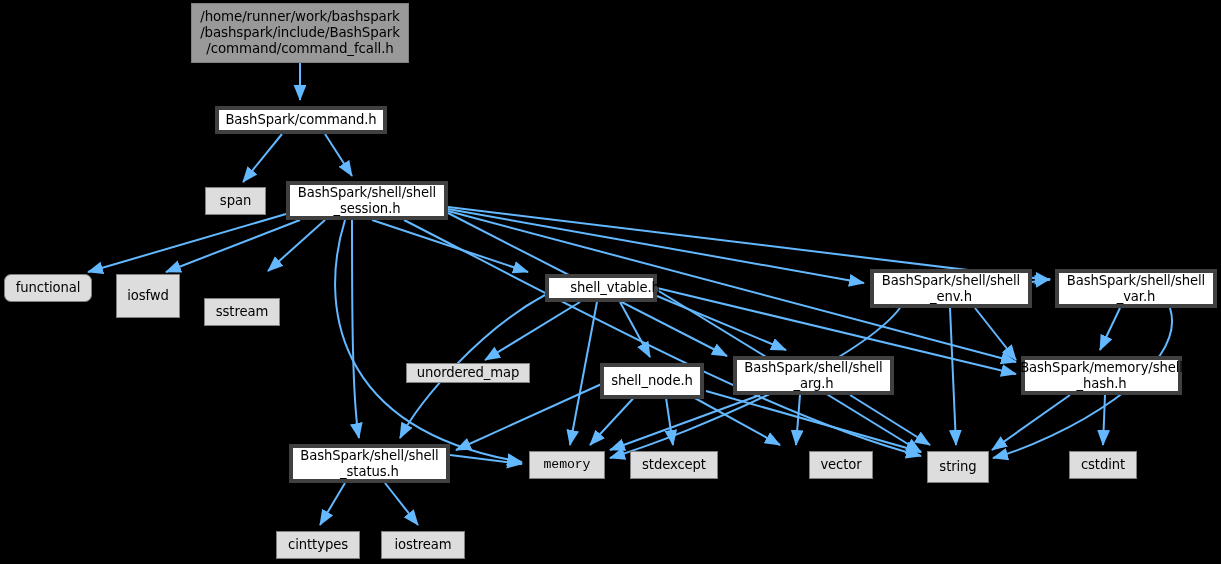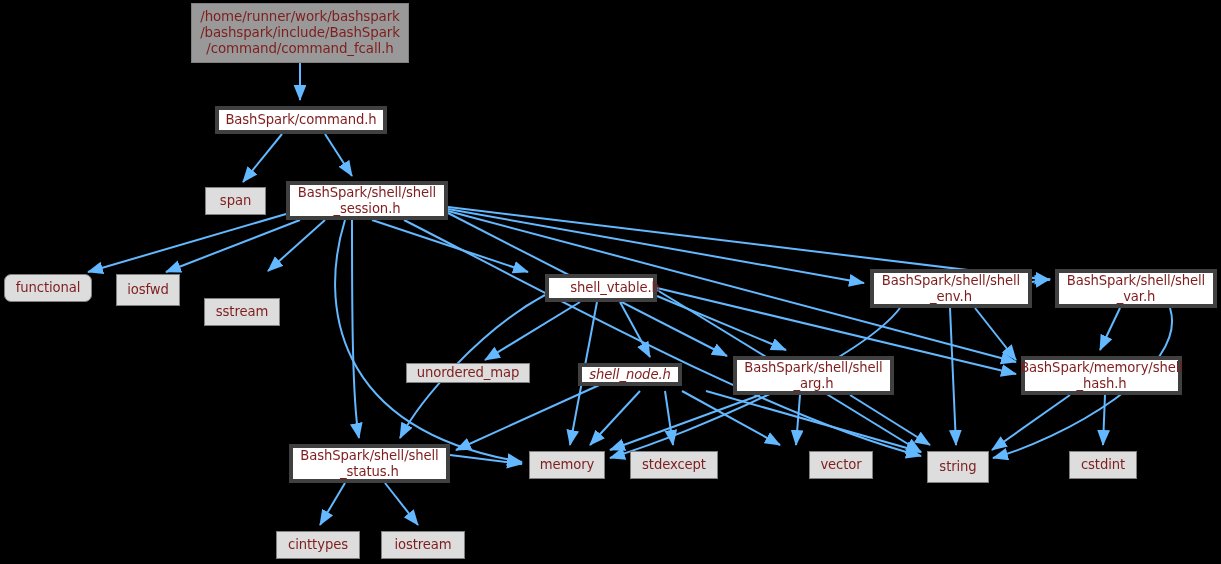--- a/index.html
+++ b/index.html
@@ -24,21 +24,21 @@
     pointer-events: none;
   }
   .node {
     position: absolute;
     box-sizing: border-box;
     display: flex;
     align-items: center;
     justify-content: center;
     text-align: center;
     line-height: 1.18;
-    color: #7f1d1d;
+    color: #000000;
     font-size: 13.2px;
     letter-spacing: -0.1px;
     white-space: pre-line;
     z-index: 3;
   }
   .node.sys {
     background: #dddddd;
     border: 1px solid #808080;
   }
   .node.proj {
@@ -106,36 +106,36 @@
   </svg>
   <div id="node-layer">
       <div class="node root" style="left: 191px; top: 3px; width: 218px; height: 60px;">/home/runner/work/bashspark
 /bashspark/include/BashSpark
 /command/command_fcall.h</div>
       <div class="node proj" style="left: 215px; top: 106px; width: 172px; height: 28px;">BashSpark/command.h</div>
       <div class="node sys" style="left: 205px; top: 187px; width: 61px; height: 28px;">span</div>
       <div class="node proj" style="left: 286px; top: 181px; width: 162px; height: 39px;">BashSpark/shell/shell
 _session.h</div>
       <div class="node sys" style="left: 4px; top: 274px; width: 88px; height: 28px; border-radius: 7px;">functional</div>
-      <div class="node sys" style="left: 116px; top: 274px; width: 64px; height: 32px;">iosfwd</div>
+      <div class="node sys" style="left: 116px; top: 274px; width: 64px; height: 44px;">iosfwd</div>
       <div class="node sys" style="left: 204px; top: 274px; width: 76px; height: 28px; margin-top: 24px;">sstream</div>
       <div class="node proj" style="left: 545px; top: 274px; width: 112px; height: 28px; padding-left: 28px;">shell_vtable.h</div>
       <div class="node proj" style="left: 870px; top: 269px; width: 162px; height: 39px;">BashSpark/shell/shell
 _env.h</div>
       <div class="node proj" style="left: 1055px; top: 269px; width: 162px; height: 39px;">BashSpark/shell/shell
 _var.h</div>
       <div class="node sys" style="left: 406px; top: 363px; width: 124px; height: 20px;">unordered_map</div>
-      <div class="node proj" style="left: 578px; top: 363px; width: 104px; height: 23px; font-style: italic;">shell_node.h</div>
+      <div class="node proj" style="left: 600px; top: 363px; width: 104px; height: 36px;">shell_node.h</div>
       <div class="node proj" style="left: 733px; top: 356px; width: 161px; height: 39px;">BashSpark/shell/shell
 _arg.h</div>
       <div class="node proj" style="left: 1021px; top: 356px; width: 161px; height: 39px;">BashSpark/memory/shell
 _hash.h</div>
       <div class="node proj" style="left: 289px; top: 444px; width: 161px; height: 39px;">BashSpark/shell/shell
 _status.h</div>
-      <div class="node sys" style="left: 529px; top: 451px; width: 76px; height: 28px;">memory</div>
+      <div class="node sys" style="left: 529px; top: 451px; width: 76px; height: 28px; font-family: Liberation Mono, monospace;">memory</div>
       <div class="node sys" style="left: 630px; top: 451px; width: 88px; height: 28px;">stdexcept</div>
       <div class="node sys" style="left: 762px; top: 451px; width: 64px; height: 28px; margin-left: 47px;">vector</div>
       <div class="node sys" style="left: 927px; top: 451px; width: 62px; height: 32px;">string</div>
       <div class="node sys" style="left: 1069px; top: 451px; width: 68px; height: 28px;">cstdint</div>
       <div class="node sys" style="left: 276px; top: 531px; width: 84px; height: 28px;">cinttypes</div>
       <div class="node sys" style="left: 381px; top: 531px; width: 84px; height: 28px;">iostream</div>
     </div>
 </div>
 
 </body></html>

